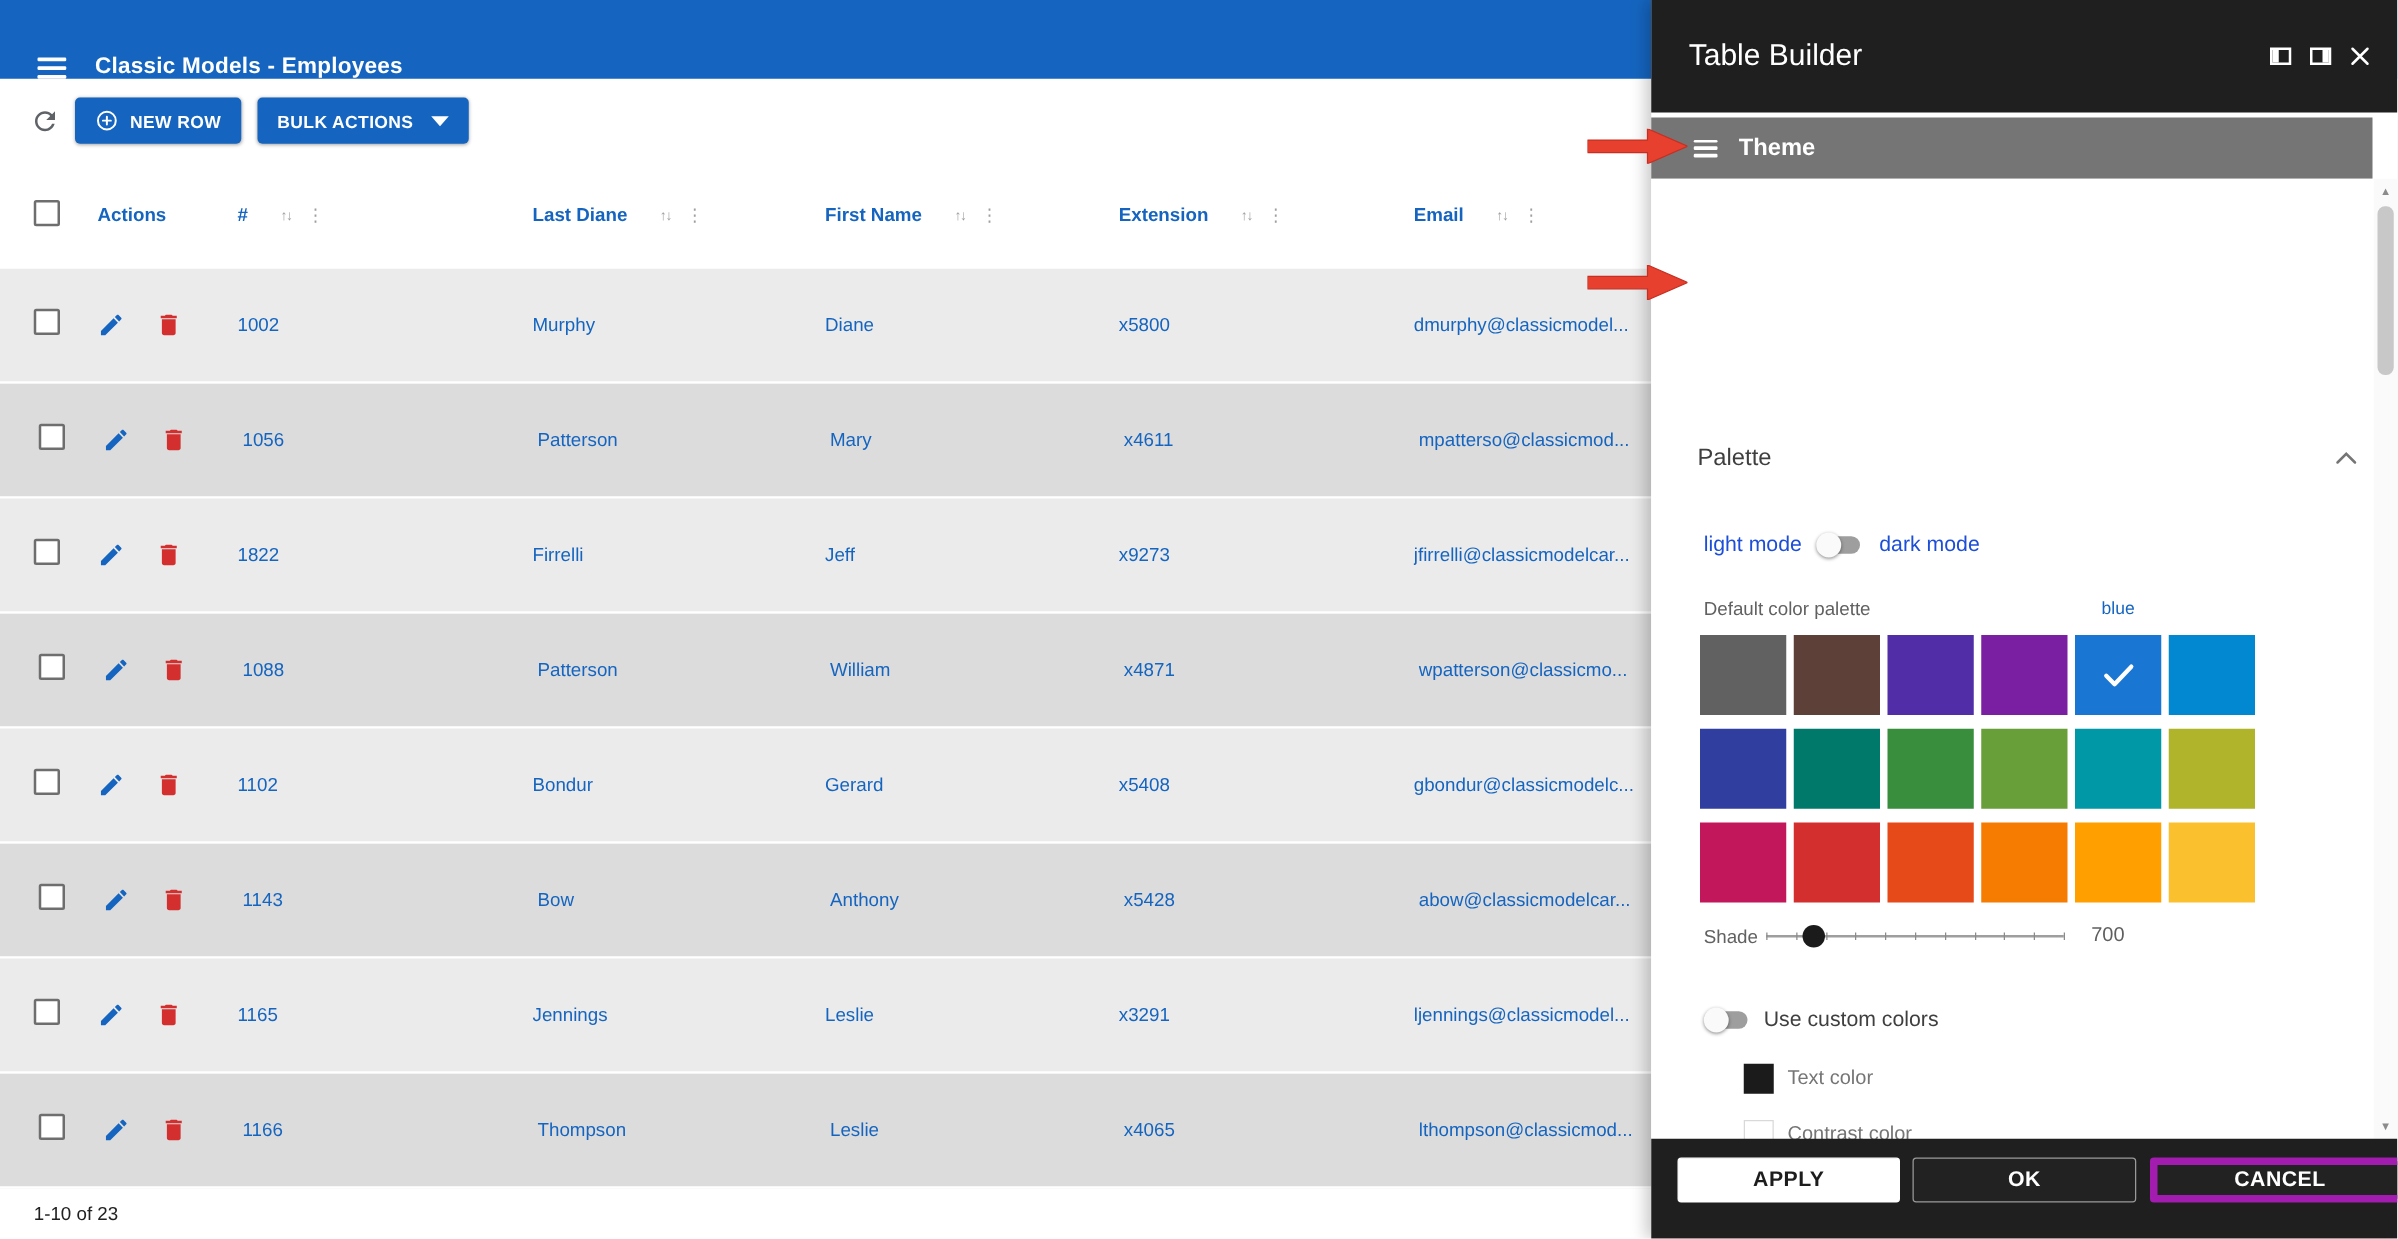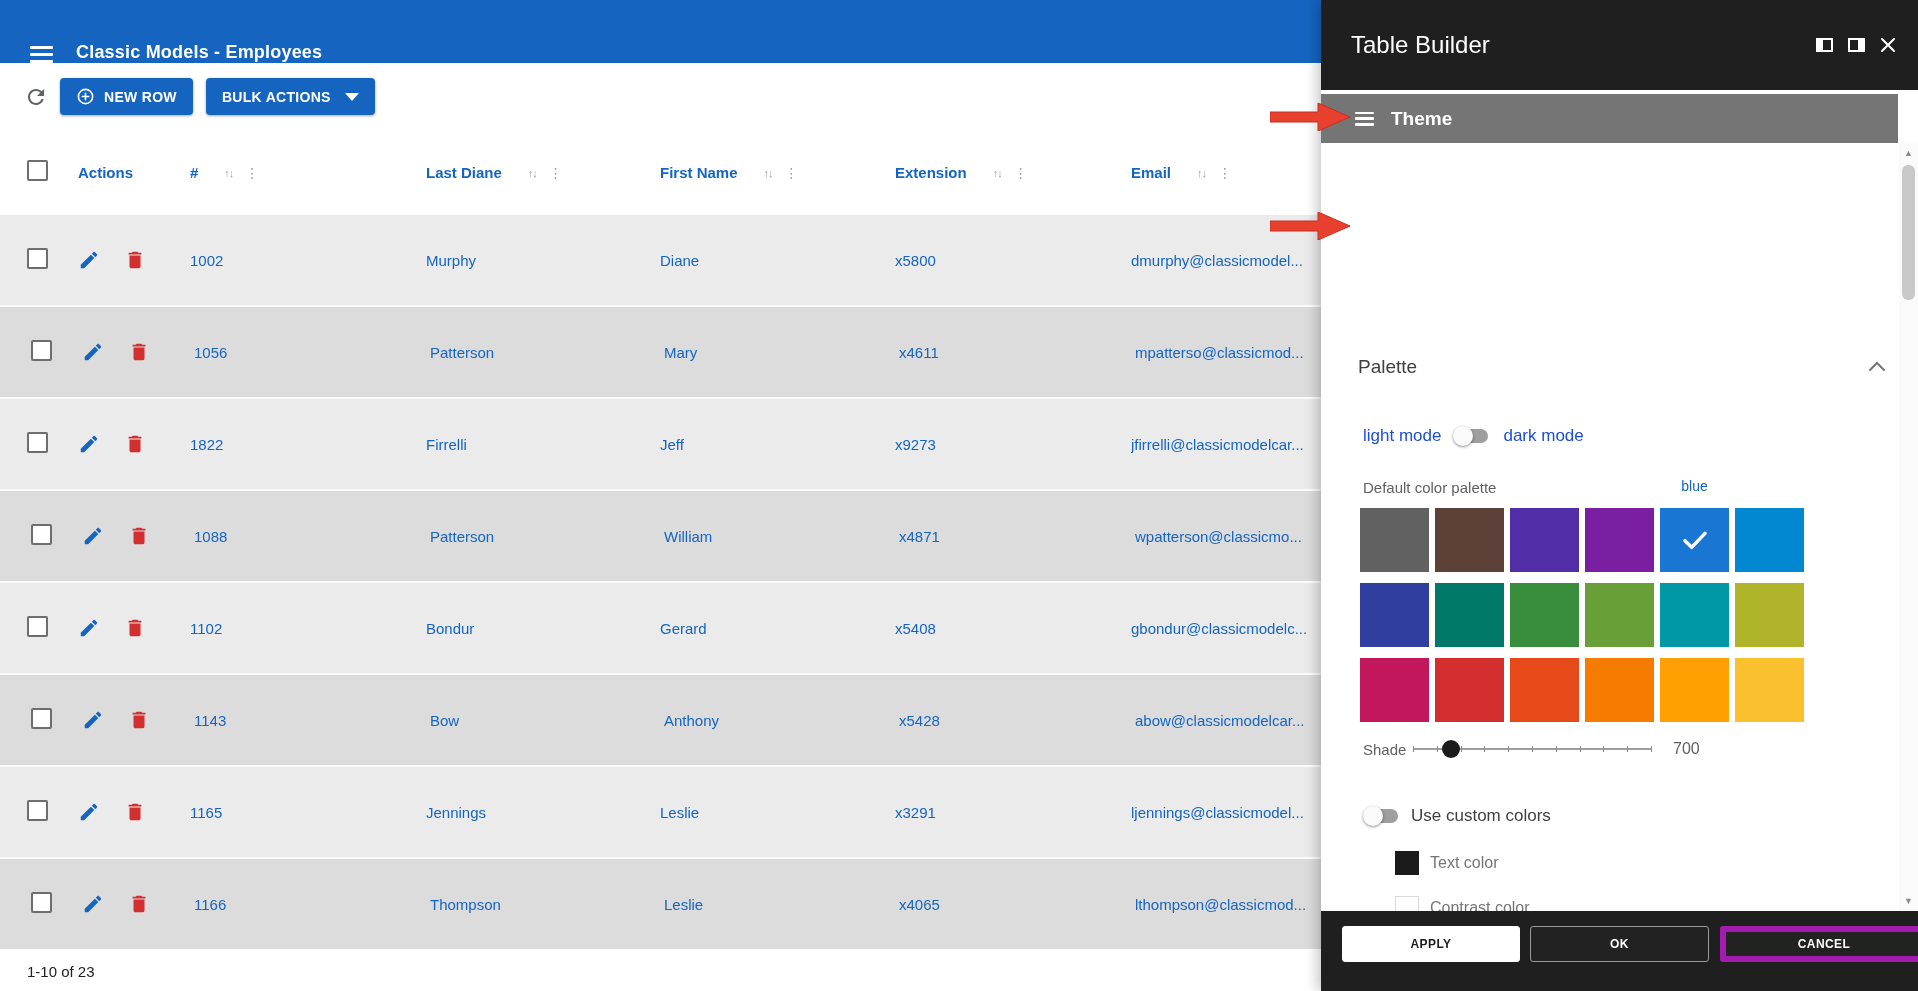--- a/index.html
+++ b/index.html
@@ -125,21 +125,21 @@
   .panel-scrollbar { position:absolute; left:578px; top:143px; width:19px; height:768px; background:#fafafa; }
   .scroll-arrow { position:absolute; left:0; width:19px; height:16px; color:#8b8b8b; font-size:9px;
                   display:flex; align-items:center; justify-content:center; cursor:pointer; }
   .scroll-arrow.up { top:2px; }
   .scroll-arrow.down { bottom:2px; }
   .scroll-thumb { position:absolute; left:3px; top:22px; width:13px; height:135px; background:#c8c8c8;
                   border-radius:6px; cursor:grab; }
 
   .panel-footer { position:absolute; left:0; top:911px; width:100%; height:80px;
                   background:var(--panel-dark,#1f1f1f); }
-  .pf-btn { position:absolute; top:15px; height:36px; border-radius:3px; font-size:12px; font-weight:bold;
+  .pf-btn { position:absolute; top:15px; height:36px; border-radius:3px; font-size:17px; font-weight:bold;
             font-family:inherit; letter-spacing:.4px; cursor:pointer; }
   .pf-apply  { left:21px;  width:178px; background:#fff; color:#1d1d1d; border:1px solid #fff; }
   .pf-ok     { left:209px; width:179px; background:#222; color:#fff; border:1px solid #9a9a9a; }
   .pf-cancel { left:399px; width:208px; background:#222; color:#fff; border:6px solid #a21caf; }
 
   
   .annotation-arrow { position:absolute; z-index:5; pointer-events:none; }
   .arrow-theme   { left:1270px; top:103px; }
   .arrow-palette { left:1270px; top:212px; }
 </style>

